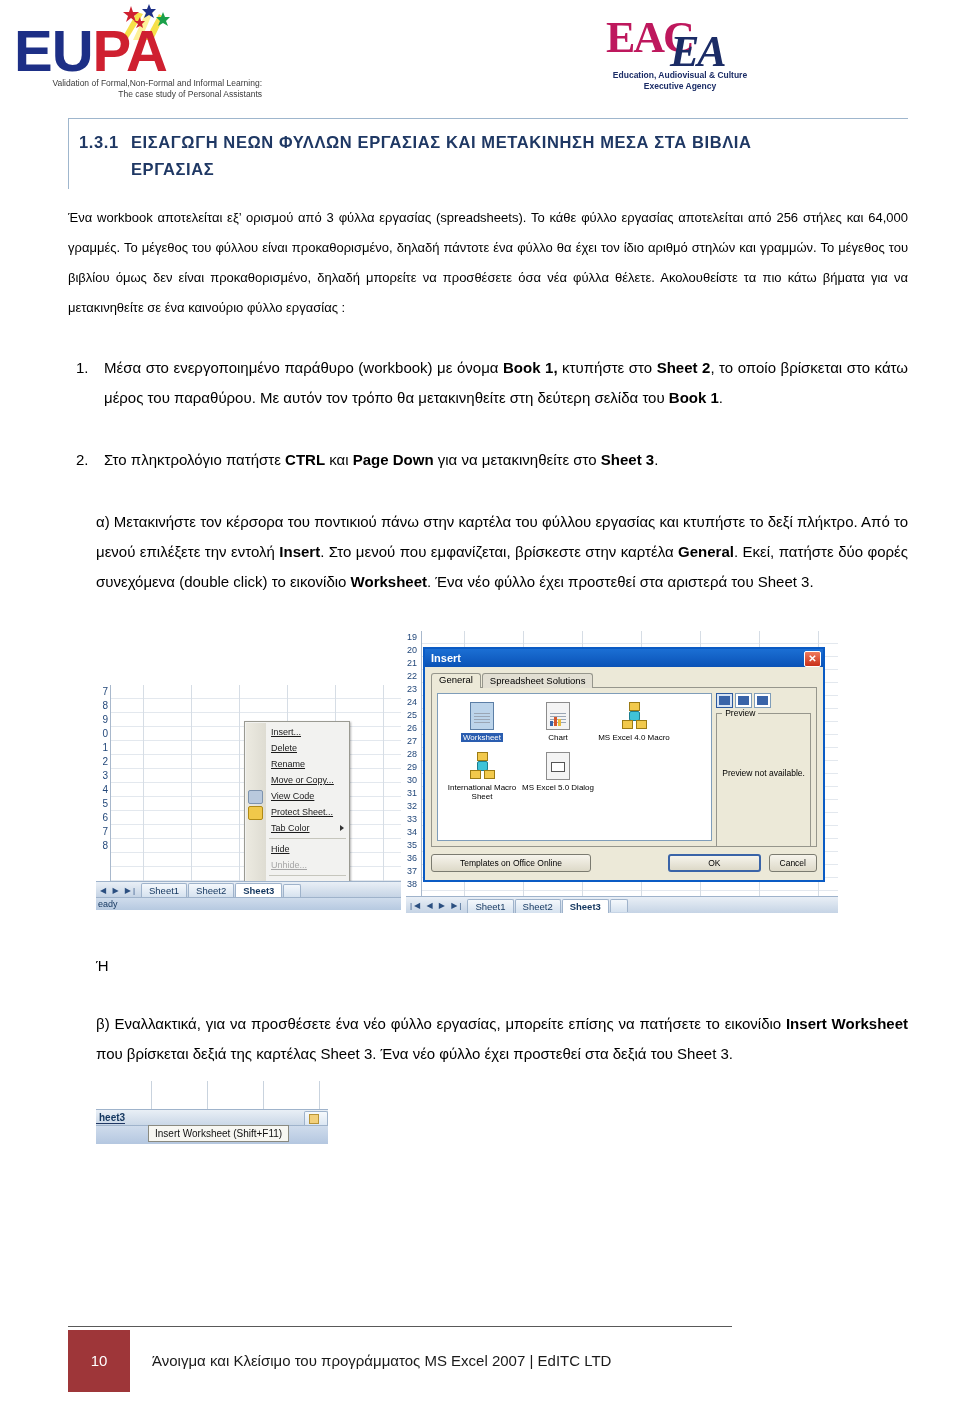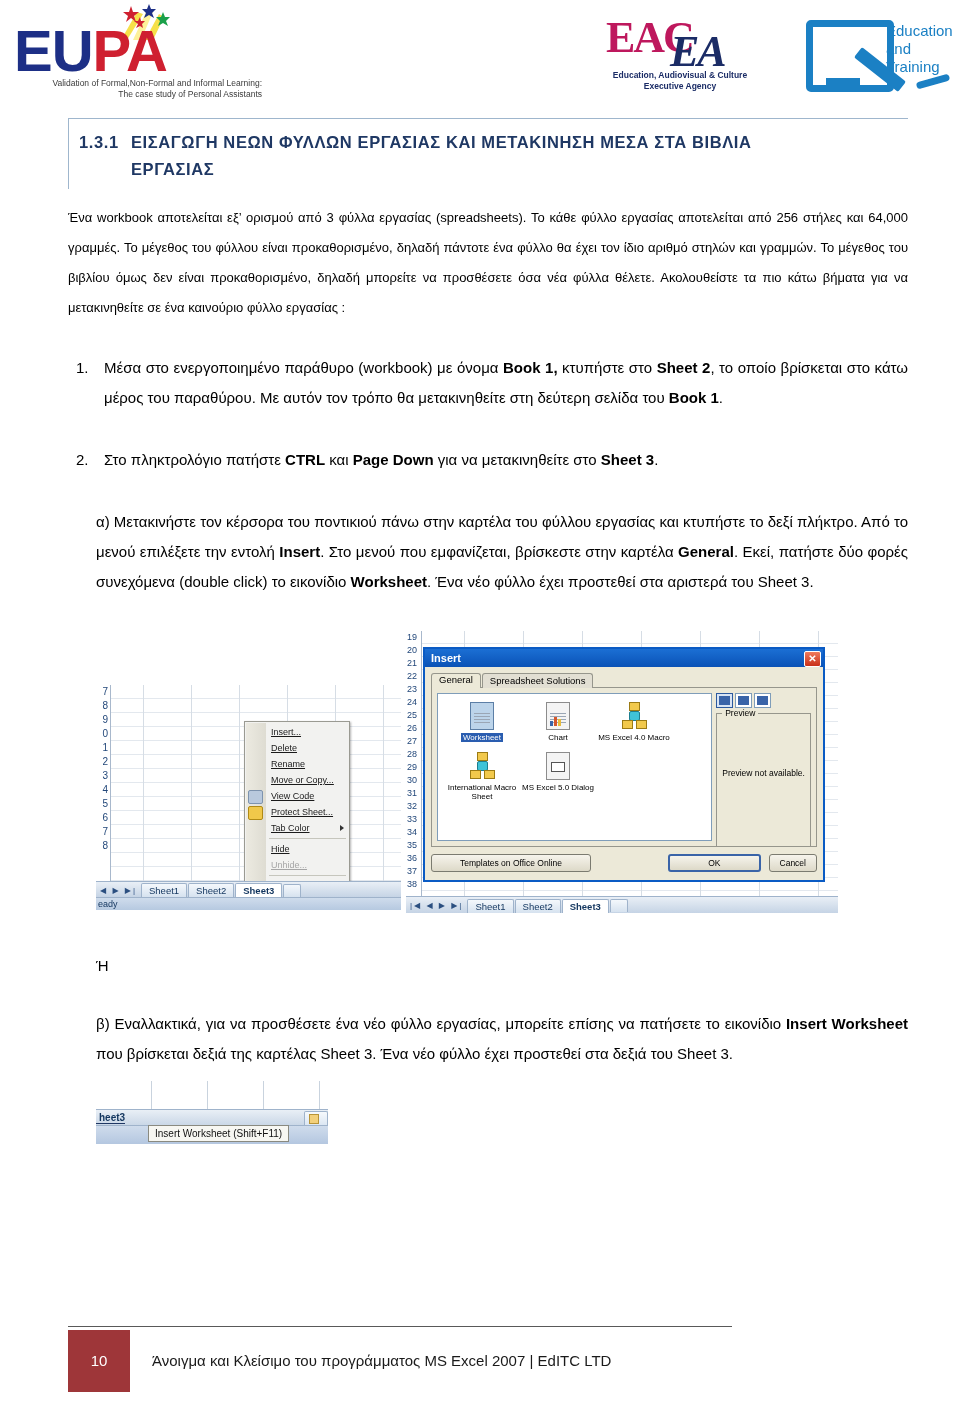--- a/index.html
+++ b/index.html
@@ -710,31 +710,20 @@
     <div class="eacea-mark">
       <span class="eacea-big">EAC</span>
       <span class="eacea-overlay">EA</span>
     </div>
     <div class="eacea-sub">
       <div>Education, Audiovisual &amp; Culture</div>
       <div>Executive Agency</div>
     </div>
   </div>
 
-  <div class="logo-edutrain">
-    <div class="et-monitor"></div>
-    <div class="et-stand"></div>
-    <div class="et-pencil"></div>
-    <div class="et-text">
-      <div>Education</div>
-      <div>and</div>
-      <div>Training</div>
-    </div>
-    <div class="et-swoosh"></div>
-  </div>
 </div>
 
 <div class="title-block">
   <div class="title-row">
     <div class="title-num">1.3.1</div>
     <div class="title-text">ΕΙΣΑΓΩΓΗ ΝΕΩΝ ΦΥΛΛΩΝ ΕΡΓΑΣΙΑΣ ΚΑΙ ΜΕΤΑΚΙΝΗΣΗ ΜΕΣΑ ΣΤΑ ΒΙΒΛΙΑ ΕΡΓΑΣΙΑΣ</div>
   </div>
 </div>
 
 <div class="content">

